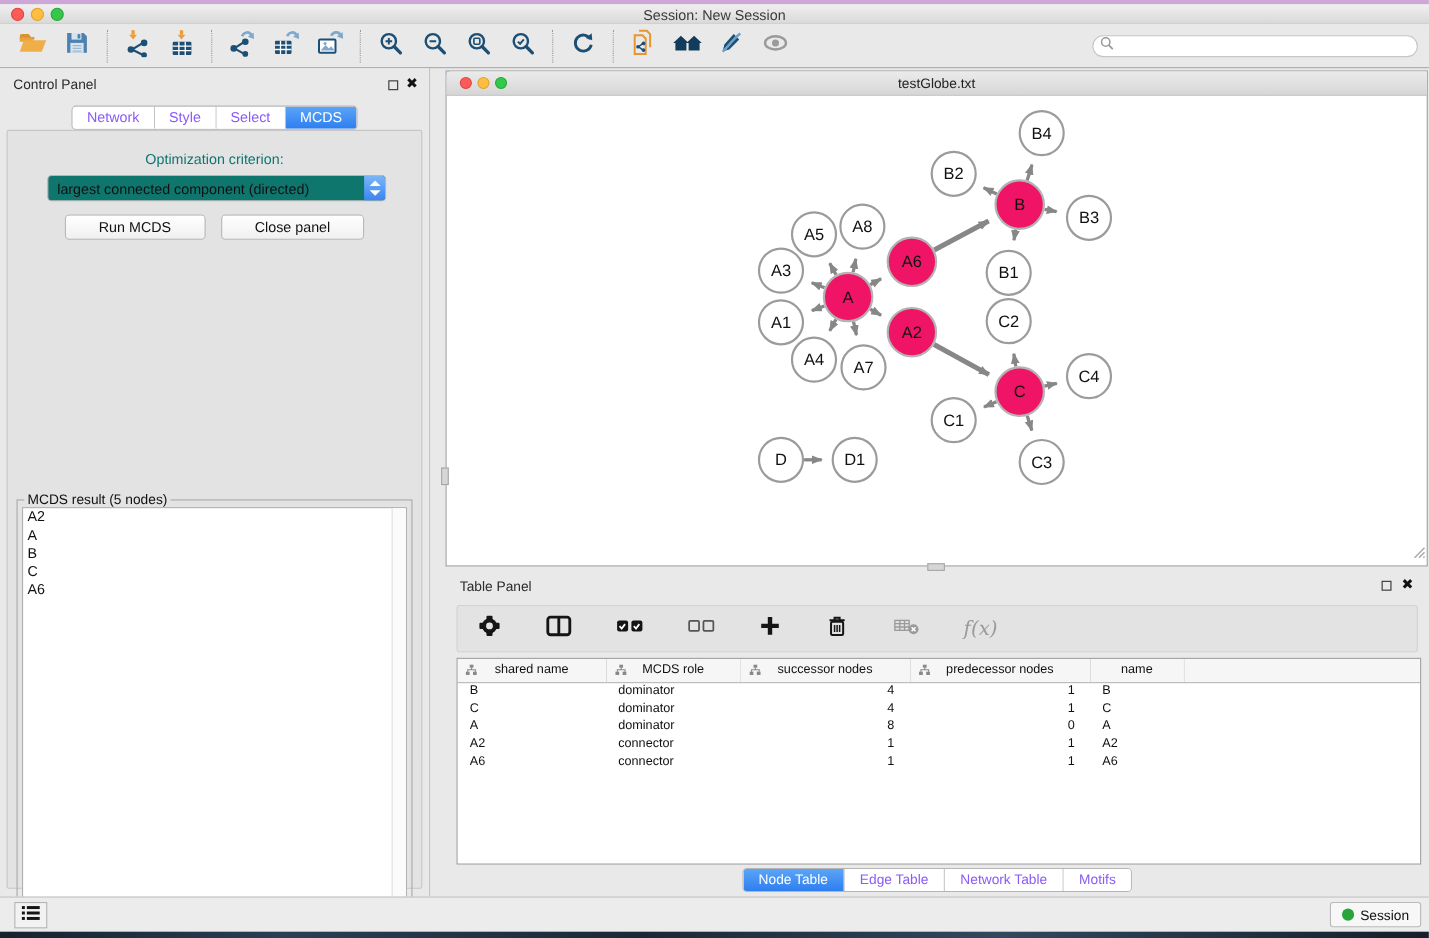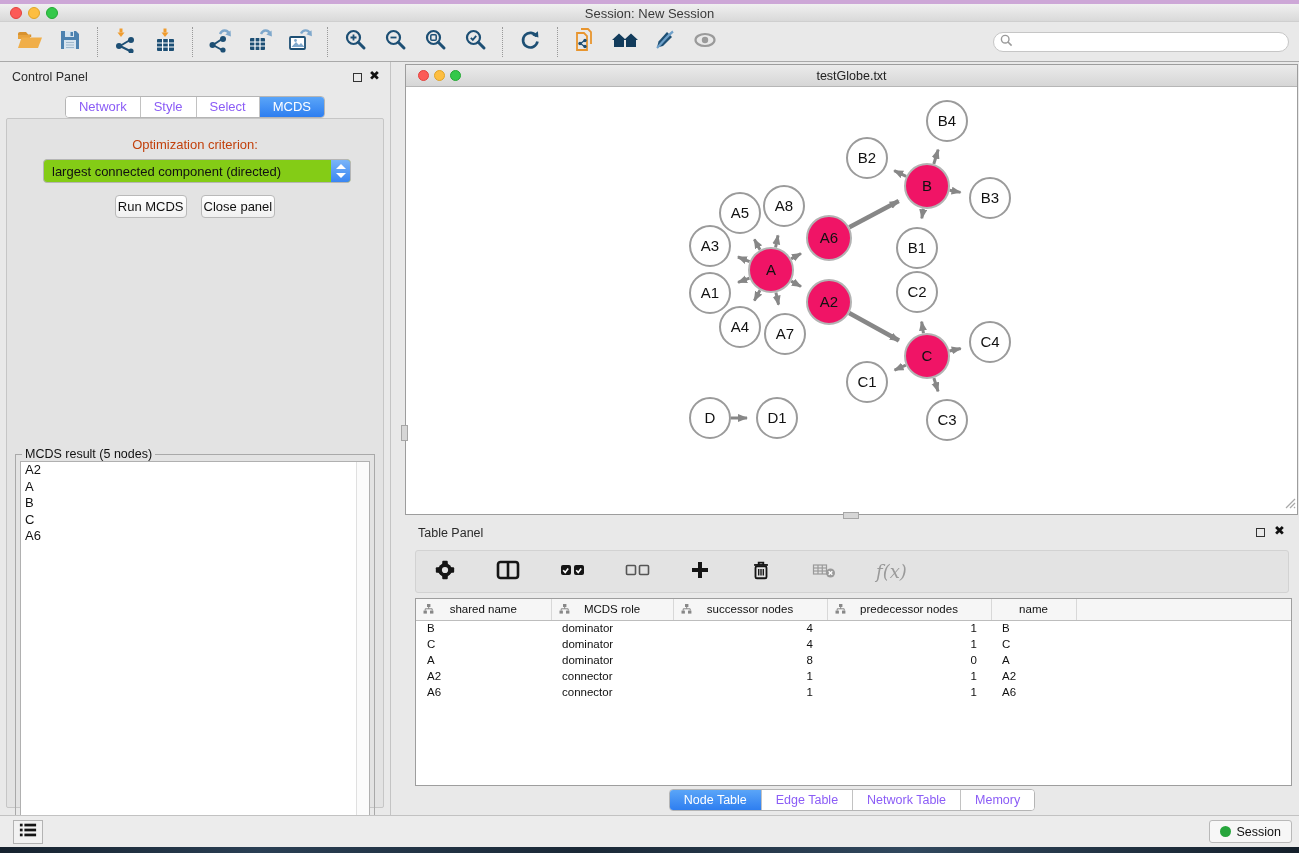--- a/index.html
+++ b/index.html
@@ -38,32 +38,32 @@
   .control-panel .float-btn { right:28px; } .control-panel .close-btn { right:10px; }
 
   .tabs-row { position:absolute; left:0; top:34px; width:100%; display:flex; justify-content:center; }
   .tabgroup { display:inline-flex; border:1px solid #b5b5b5; border-radius:4px; overflow:hidden; background:#fff; }
   .tab { padding:2px 13px; font-size:13px; color:#8b5cf6; background:#fff; border-right:1px solid #c2c2c2; height:20px; line-height:16px; }
   .tab:last-child { border-right:none; }
   .tab.selected { background:linear-gradient(#5aa5f8,#2e7ef0); color:#fff; }
 
   .cp-content { position:absolute; left:6px; top:56px; width:378px; height:690px;
     background:#e3e3e3; border:1px solid #c6c6c6; border-radius:2px; }
-  .opt-label { text-align:center; margin-top:18px; font-size:13px; color:#c2410c; }
-  .criterion { position:absolute; left:36px; top:40px; width:308px; height:24px; background:#84cc16;
+  .opt-label { text-align:center; margin-top:18px; font-size:13px; color:#0f766e; }
+  .criterion { position:absolute; left:36px; top:40px; width:308px; height:24px; background:#0f766e;
     border:1px solid #b5b5b5; border-radius:4px; display:flex; align-items:center; }
   .criterion .val { flex:1; font-size:13px; padding-left:8px; color:#111; white-space:nowrap; }
   .criterion .stepper { width:19px; height:100%; border-radius:0 3px 3px 0;
     background:linear-gradient(#7ab5f8,#3a86f2); position:relative; }
   .stepper i { position:absolute; left:4.5px; width:0; height:0; border-left:5px solid transparent; border-right:5px solid transparent; }
   .stepper .up { top:4px; border-bottom:5px solid #fff; }
   .stepper .dn { bottom:4px; border-top:5px solid #fff; }
   .btn-row { position:absolute; left:0; top:76px; width:100%; display:flex; justify-content:center; gap:14px; }
   .pushbtn { font-size:13px; color:#111; background:linear-gradient(#ffffff,#f0f0f0);
-    border:1px solid #b9b9b9; border-radius:4px; padding:3px 2px; }
+    border:1px solid #b9b9b9; border-radius:4px; padding:3px 30px; }
 
   .groupbox { position:absolute; left:8px; top:335px; width:360px; height:388px;
     border:1px solid #a9a9a9; background:transparent; }
   .groupbox .legend { position:absolute; left:6px; top:-8px; background:#e3e3e3; padding:0 3px; font-size:12.5px; color:#111; }
   .result-list { position:absolute; left:4px; top:6px; right:4px; bottom:4px; background:#fff;
     border:1px solid #b0b0b0; overflow:hidden; }
   .result-list .item { font-size:13px; line-height:16.5px; padding-left:4px; color:#111; }
   .vscroll { position:absolute; top:1px; right:1px; bottom:1px; width:13px; background:#fbfbfb; border-left:1px solid #e0e0e0; }
 
   
@@ -625,21 +625,21 @@
             </tr>
           </tbody>
       </table>
     </div>
 
     <div class="bottom-tabs">
       <div class="tabgroup">
         <div class="tab selected">Node Table</div>
         <div class="tab">Edge Table</div>
         <div class="tab">Network Table</div>
-        <div class="tab">Memory</div>
+        <div class="tab">Motifs</div>
       </div>
     </div>
   </div>
 
   <div class="statusbar">
     <div class="list-btn">
         <span>
       <svg width="20" height="18" viewBox="0 0 22 20">
             <g fill="#151515">
               <rect x="2" y="3" width="3" height="3"></rect>

